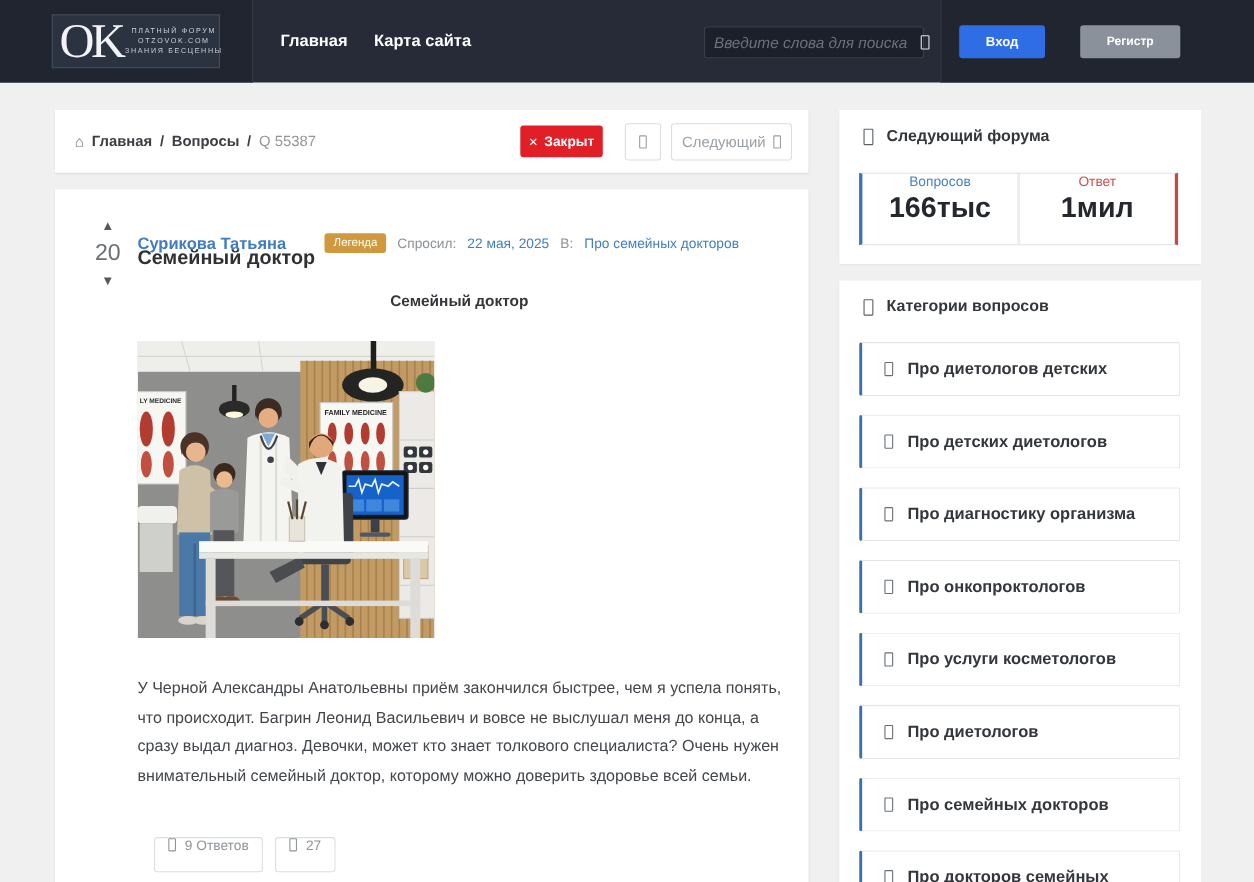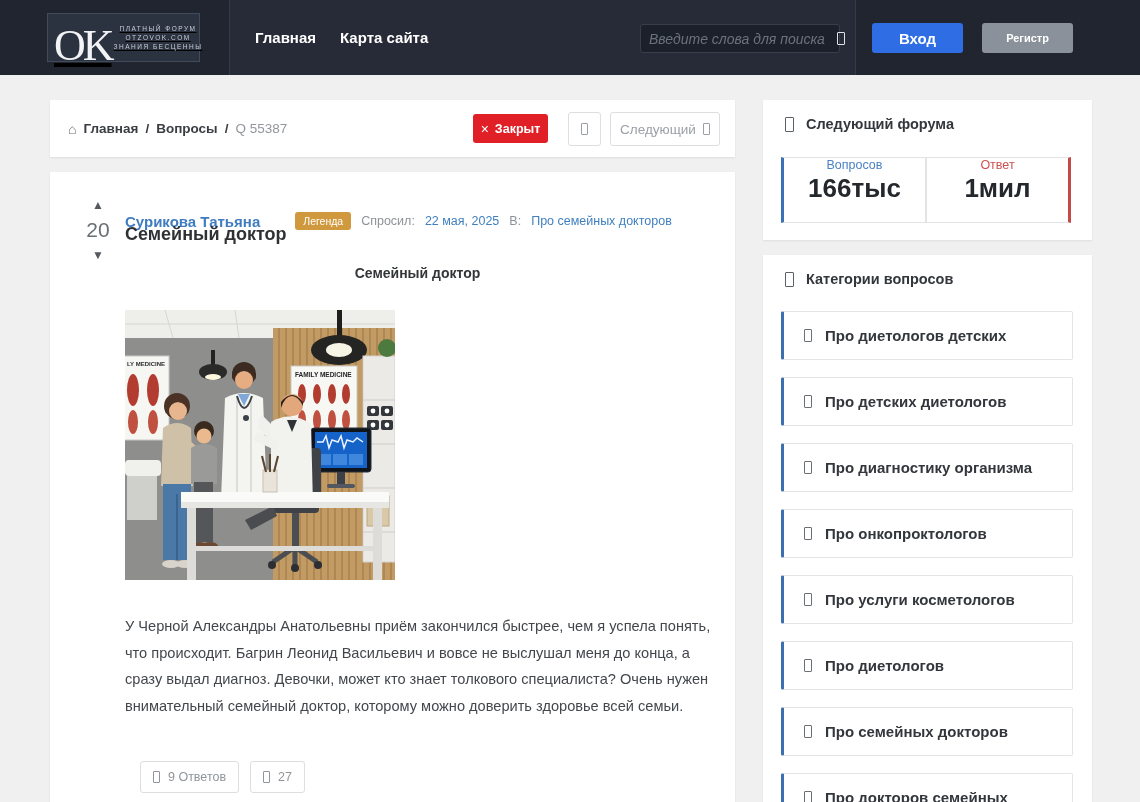--- a/index.html
+++ b/index.html
@@ -4,31 +4,31 @@
 <style>
   * { margin:0; padding:0; box-sizing:border-box; }
   html,body { width:1140px; height:802px; }
   body { font-family:"Liberation Sans","DejaVu Sans",sans-serif; background:#f0f0f1; }
   #page { position:relative; width:1140px; height:802px; overflow:hidden; background:#f0f0f1; }
 
   
   .header { position:absolute; left:0; top:0; width:1140px; height:75px; background:#262b37; }
   .header .side-left { position:absolute; left:0; top:0; width:230px; height:75px; background:#21252f; border-right:1px solid #333a48; }
   .header .side-right { position:absolute; left:855px; top:0; width:285px; height:75px; background:#21252f; border-left:1px solid #333a48; }
-  .logo { position:absolute; left:47px; top:13px; width:153px; height:49px; background:#2c3340; border:1px solid #424b5b; display:flex; align-items:flex-start; padding:10px 6px; cursor:pointer;text-decoration:underline; }
+  .logo { position:absolute; left:47px; top:13px; width:153px; height:49px; background:#2c3340; border:1px solid #424b5b; display:flex; align-items:center; padding:0 6px; cursor:pointer; }
   .logo-ok { font-family:"Liberation Serif","DejaVu Serif",serif; font-size:44px; color:#f2f3f5; letter-spacing:-3px; line-height:44px; }
   .logo-tag { margin-left:2px; text-align:center; color:#c8cdd6; font-size:6.5px; letter-spacing:1.5px; line-height:9px; white-space:nowrap; }
   .nav { position:absolute; left:255px; top:0; height:75px; display:flex; align-items:center; gap:24px; }
   .nav a { color:#ffffff; font-size:15px; font-weight:bold; text-decoration:none; cursor:pointer; }
   .search-box { position:absolute; left:640px; top:24px; width:200px; height:29px; background:#1b202a; border:1px solid #373d4a; border-radius:3px; display:flex; align-items:center; padding:0 8px; }
   .search-box input { flex:1; background:transparent; border:none; outline:none; color:#f97316; font-size:14px; font-style:italic; font-family:inherit; }
   .search-box input::placeholder { color:#6b727e; }
   .tofu { display:inline-block; width:8px; height:13px; border:1px solid currentColor; border-radius:1px; flex:none; }
   .search-tofu { color:#dfe3e9; margin-left:6px; }
-  .btn-login { position:absolute; left:872px; top:23px; width:91px; height:30px; background:#2e6de4; border:none; border-radius:3px; color:#fff; font-weight:bold; font-size:15px; font-family:inherit; cursor:pointer; }
+  .btn-login { position:absolute; left:872px; top:23px; width:78px; height:30px; background:#2e6de4; border:none; border-radius:3px; color:#fff; font-weight:bold; font-size:12px; font-family:inherit; cursor:pointer; }
   .btn-reg { position:absolute; left:982px; top:23px; width:91px; height:30px; background:#8b919a; border:none; border-radius:3px; color:#fff; font-weight:bold; font-size:11px; font-family:inherit; cursor:pointer;text-align:center; }
 
   .card { position:absolute; background:#ffffff; box-shadow:0 1px 2px rgba(0,0,0,.08); }
 
   
   .crumb-card { left:50px; top:100px; width:685px; height:57px; }
   .crumbs { position:absolute; left:18px; top:0; height:57px; display:flex; align-items:center; gap:7px; font-size:13.5px; }
   .crumb-home { color:#6d7278; font-size:14px; cursor:pointer; }
   .crumb-link { color:#3a3d41; font-weight:bold; cursor:pointer; text-decoration:none; }
   .crumb-sep { color:#3a3d41; font-weight:bold; }
@@ -48,21 +48,21 @@
   .meta-row { position:absolute; left:75px; top:40px; display:flex; align-items:center; gap:10px; white-space:nowrap; }
   .author { color:#3f7cc0; font-size:15px; font-weight:bold; text-decoration:none; cursor:pointer; }
   .badge { background:#d0993e; color:#fff; font-size:10.5px; padding:3px 8px; border-radius:3px;margin-left:25px; }
   .meta-muted { color:#8d9297; font-size:12.5px; }
   .meta-link { color:#4180bf; font-size:12.5px; text-decoration:none; cursor:pointer; }
   .q-title { position:absolute; left:75px; top:52px; color:#2f3134; font-size:18px; font-weight:bold; }
   .img-caption { position:absolute; left:75px; top:93px; width:585px; text-align:center; color:#333639; font-size:14px; font-weight:bold; }
   .q-image { position:absolute; left:75px; top:138px; width:270px; height:270px; overflow:hidden; }
   .q-body { position:absolute; left:75px; top:441px; width:590px; color:#43474c; font-size:14.6px; line-height:26.5px; }
   .q-actions { position:absolute; left:90px; top:589px; display:flex; gap:11px; }
-  .chip { height:32px; background:#fff; border:1px solid #dcdee1; border-radius:3px; color:#8f959b; font-size:12.5px; font-family:inherit; display:flex; align-items:center; gap:8px; padding:0 12px; cursor:pointer; }
+  .chip { height:32px; background:#fff; border:1px solid #dcdee1; border-radius:3px; color:#8f959b; font-size:12.5px; font-family:inherit; display:flex; align-items:flex-start; gap:8px; padding:0 12px; cursor:pointer; }
   .chip .tofu { width:7px; height:12px; }
 
   
   .stats-card { left:763px; top:100px; width:329px; height:140px; }
   .panel-head { position:absolute; left:22px; top:16px; display:flex; align-items:center; gap:12px; color:#33373c; font-size:14.5px; font-weight:bold; }
   .panel-head .tofu { width:9px; height:15px; color:#5a6065; }
   .stat-box { position:absolute; top:57px; width:145px; height:66px; background:#fff; border:1px solid #e2e3e5; text-align:center; }
   .stat-box.qs { left:18px; border-left:3px solid #3b72b4; }
   .stat-box.as { left:163px; border-right:3px solid #c44a45; }
   .stat-label-q { color:#4a82c3; font-size:12.5px; }

